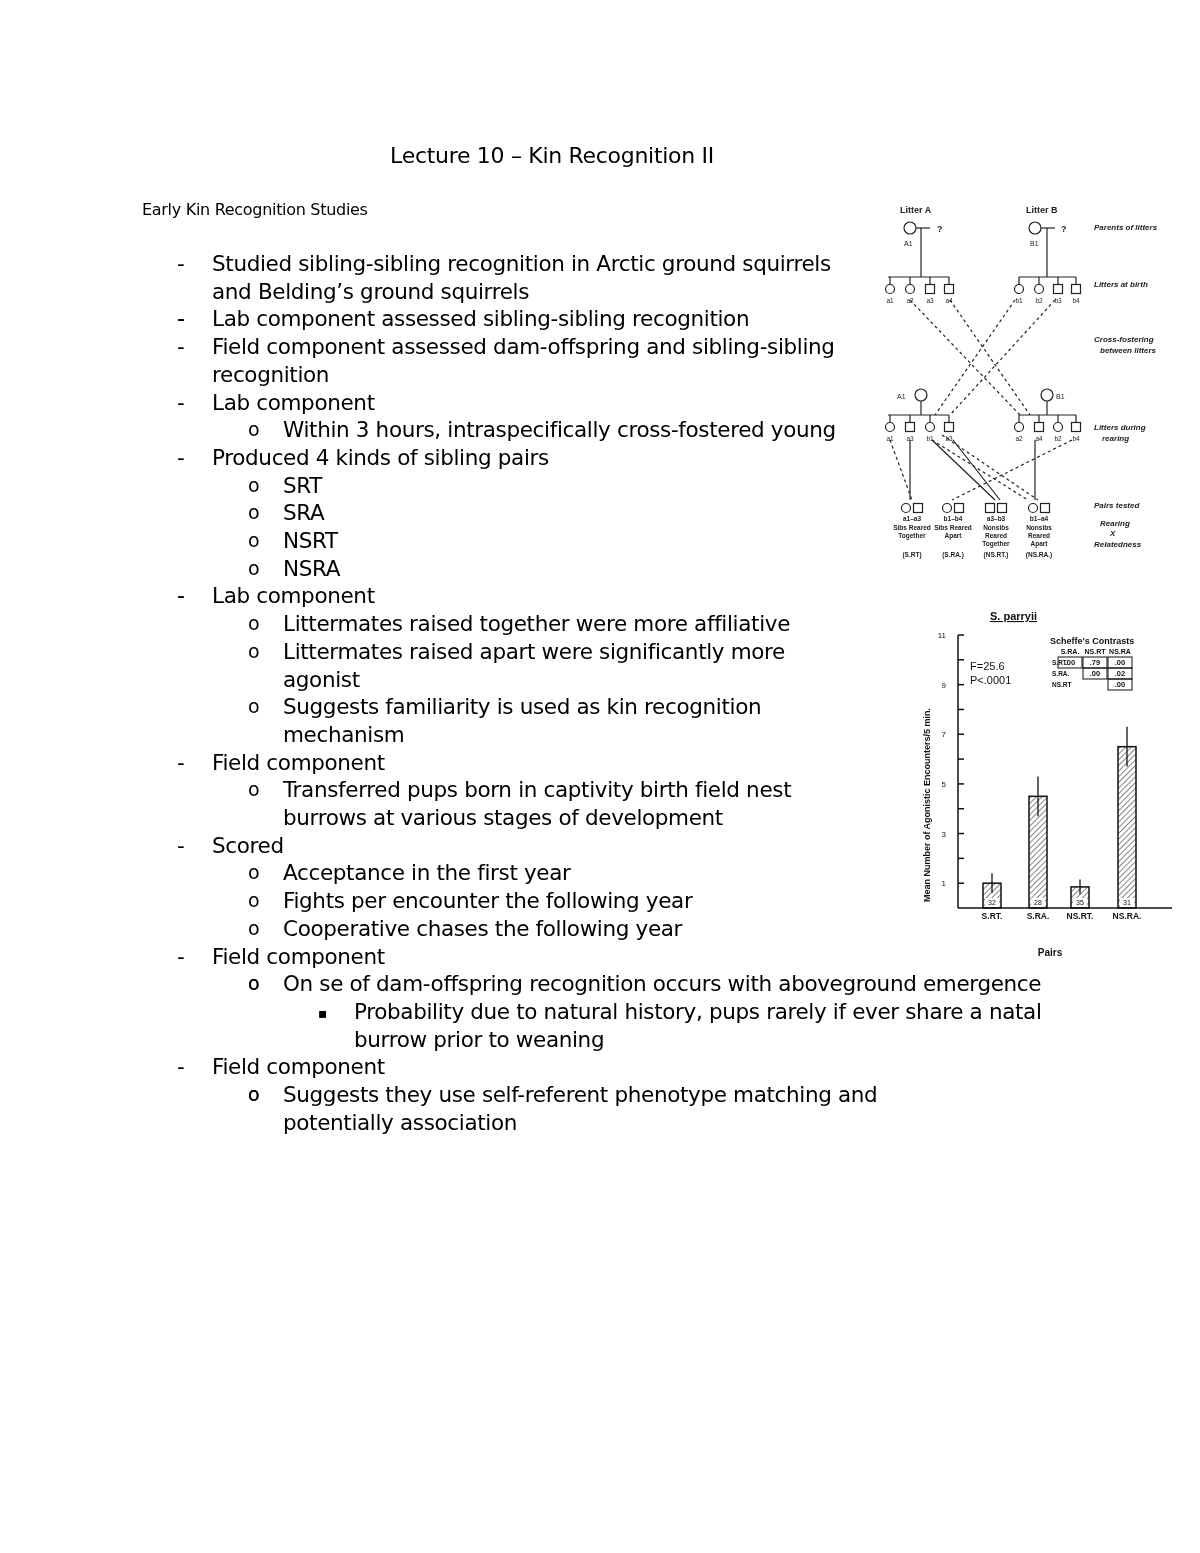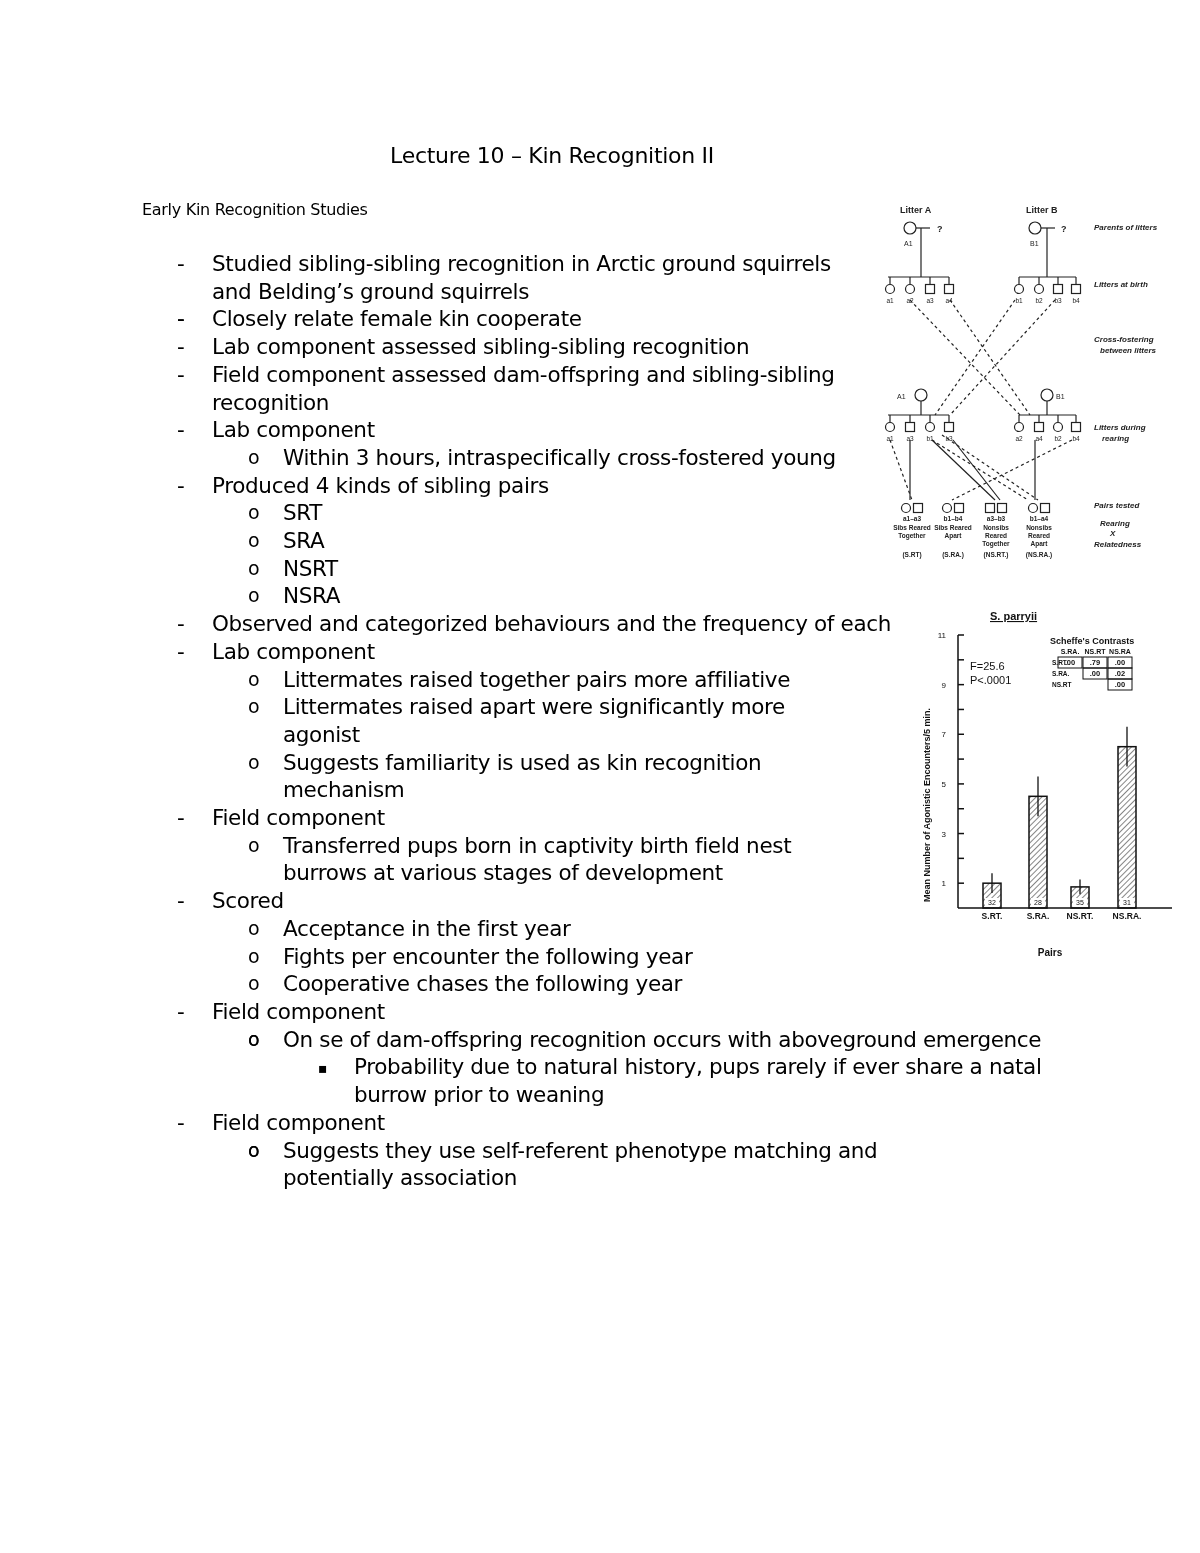--- a/index.html
+++ b/index.html
@@ -36,33 +36,33 @@
   svg text { font-family: "Liberation Sans", sans-serif; }
 </style>
 </head>
 <body>
 
 <div class="title">Lecture 10 – Kin Recognition II</div>
 <div class="heading">Early Kin Recognition Studies</div>
 <div class="list" id="list">
     <div class="item lvl1 w" style="width: 640px;"><span class="bullet">-</span><span>Studied sibling-sibling recognition in Arctic ground squirrels and Belding’s ground squirrels</span></div>
     <div class="item lvl1 w" style="width: 900px;"><span class="bullet">-</span></div>
-    <div class="item lvl1 w" style="width: 900px;"><span class="bullet">-</span><span>Closely relate female kin cooperate</span></div>
+    <div class="item lvl1 w" style="width: 900px;"><span class="bullet">-</span></div>
     <div class="item lvl1 w" style="width: 900px;"><span class="bullet">-</span><span>Lab component assessed sibling-sibling recognition</span></div>
     <div class="item lvl1 w" style="width: 640px;"><span class="bullet">-</span><span>Field component assessed dam-offspring and sibling-sibling recognition</span></div>
     <div class="item lvl1 w" style="width: 900px;"><span class="bullet">-</span><span>Lab component</span></div>
     <div class="item lvl2 w" style="width: 560px;"><span class="bullet">o</span><span>Within 3 hours, intraspecifically cross-fostered young</span></div>
     <div class="item lvl1 w" style="width: 900px;"><span class="bullet">-</span><span>Produced 4 kinds of sibling pairs</span></div>
     <div class="item lvl2 w" style="width: 900px;"><span class="bullet">o</span><span>SRT</span></div>
     <div class="item lvl2 w" style="width: 900px;"><span class="bullet">o</span><span>SRA</span></div>
     <div class="item lvl2 w" style="width: 900px;"><span class="bullet">o</span><span>NSRT</span></div>
     <div class="item lvl2 w" style="width: 900px;"><span class="bullet">o</span><span>NSRA</span></div>
-    <div class="item lvl1 w" style="width: 700px;"><span class="bullet">-</span><span>Observed and categorized behaviours and the frequency of each</span></div>
+    <div class="item lvl1 w" style="width: 700px;"><span class="bullet">-</span></div>
     <div class="item lvl1 w" style="width: 900px;"><span class="bullet">-</span><span>Lab component</span></div>
-    <div class="item lvl2 w" style="width: 900px;"><span class="bullet">o</span><span>Littermates raised together pairs more affiliative</span></div>
+    <div class="item lvl2 w" style="width: 900px;"><span class="bullet">o</span><span>Littermates raised together were more affiliative</span></div>
     <div class="item lvl2 w" style="width: 580px;"><span class="bullet">o</span><span>Littermates raised apart were significantly more agonist</span></div>
     <div class="item lvl2 w" style="width: 560px;"><span class="bullet">o</span><span>Suggests familiarity is used as kin recognition mechanism</span></div>
     <div class="item lvl1 w" style="width: 900px;"><span class="bullet">-</span><span>Field component</span></div>
     <div class="item lvl2 w" style="width: 580px;"><span class="bullet">o</span><span>Transferred pups born in captivity birth field nest burrows at various stages of development</span></div>
     <div class="item lvl1 w" style="width: 900px;"><span class="bullet">-</span><span>Scored</span></div>
     <div class="item lvl2 w" style="width: 900px;"><span class="bullet">o</span><span>Acceptance in the first year</span></div>
     <div class="item lvl2 w" style="width: 900px;"><span class="bullet">o</span><span>Fights per encounter the following year</span></div>
     <div class="item lvl2 w" style="width: 900px;"><span class="bullet">o</span><span>Cooperative chases the following year</span></div>
     <div class="item lvl1 w" style="width: 900px;"><span class="bullet">-</span><span>Field component</span></div>
     <div class="item lvl2 w" style="width: 900px;"><span class="bullet">o</span></div>

